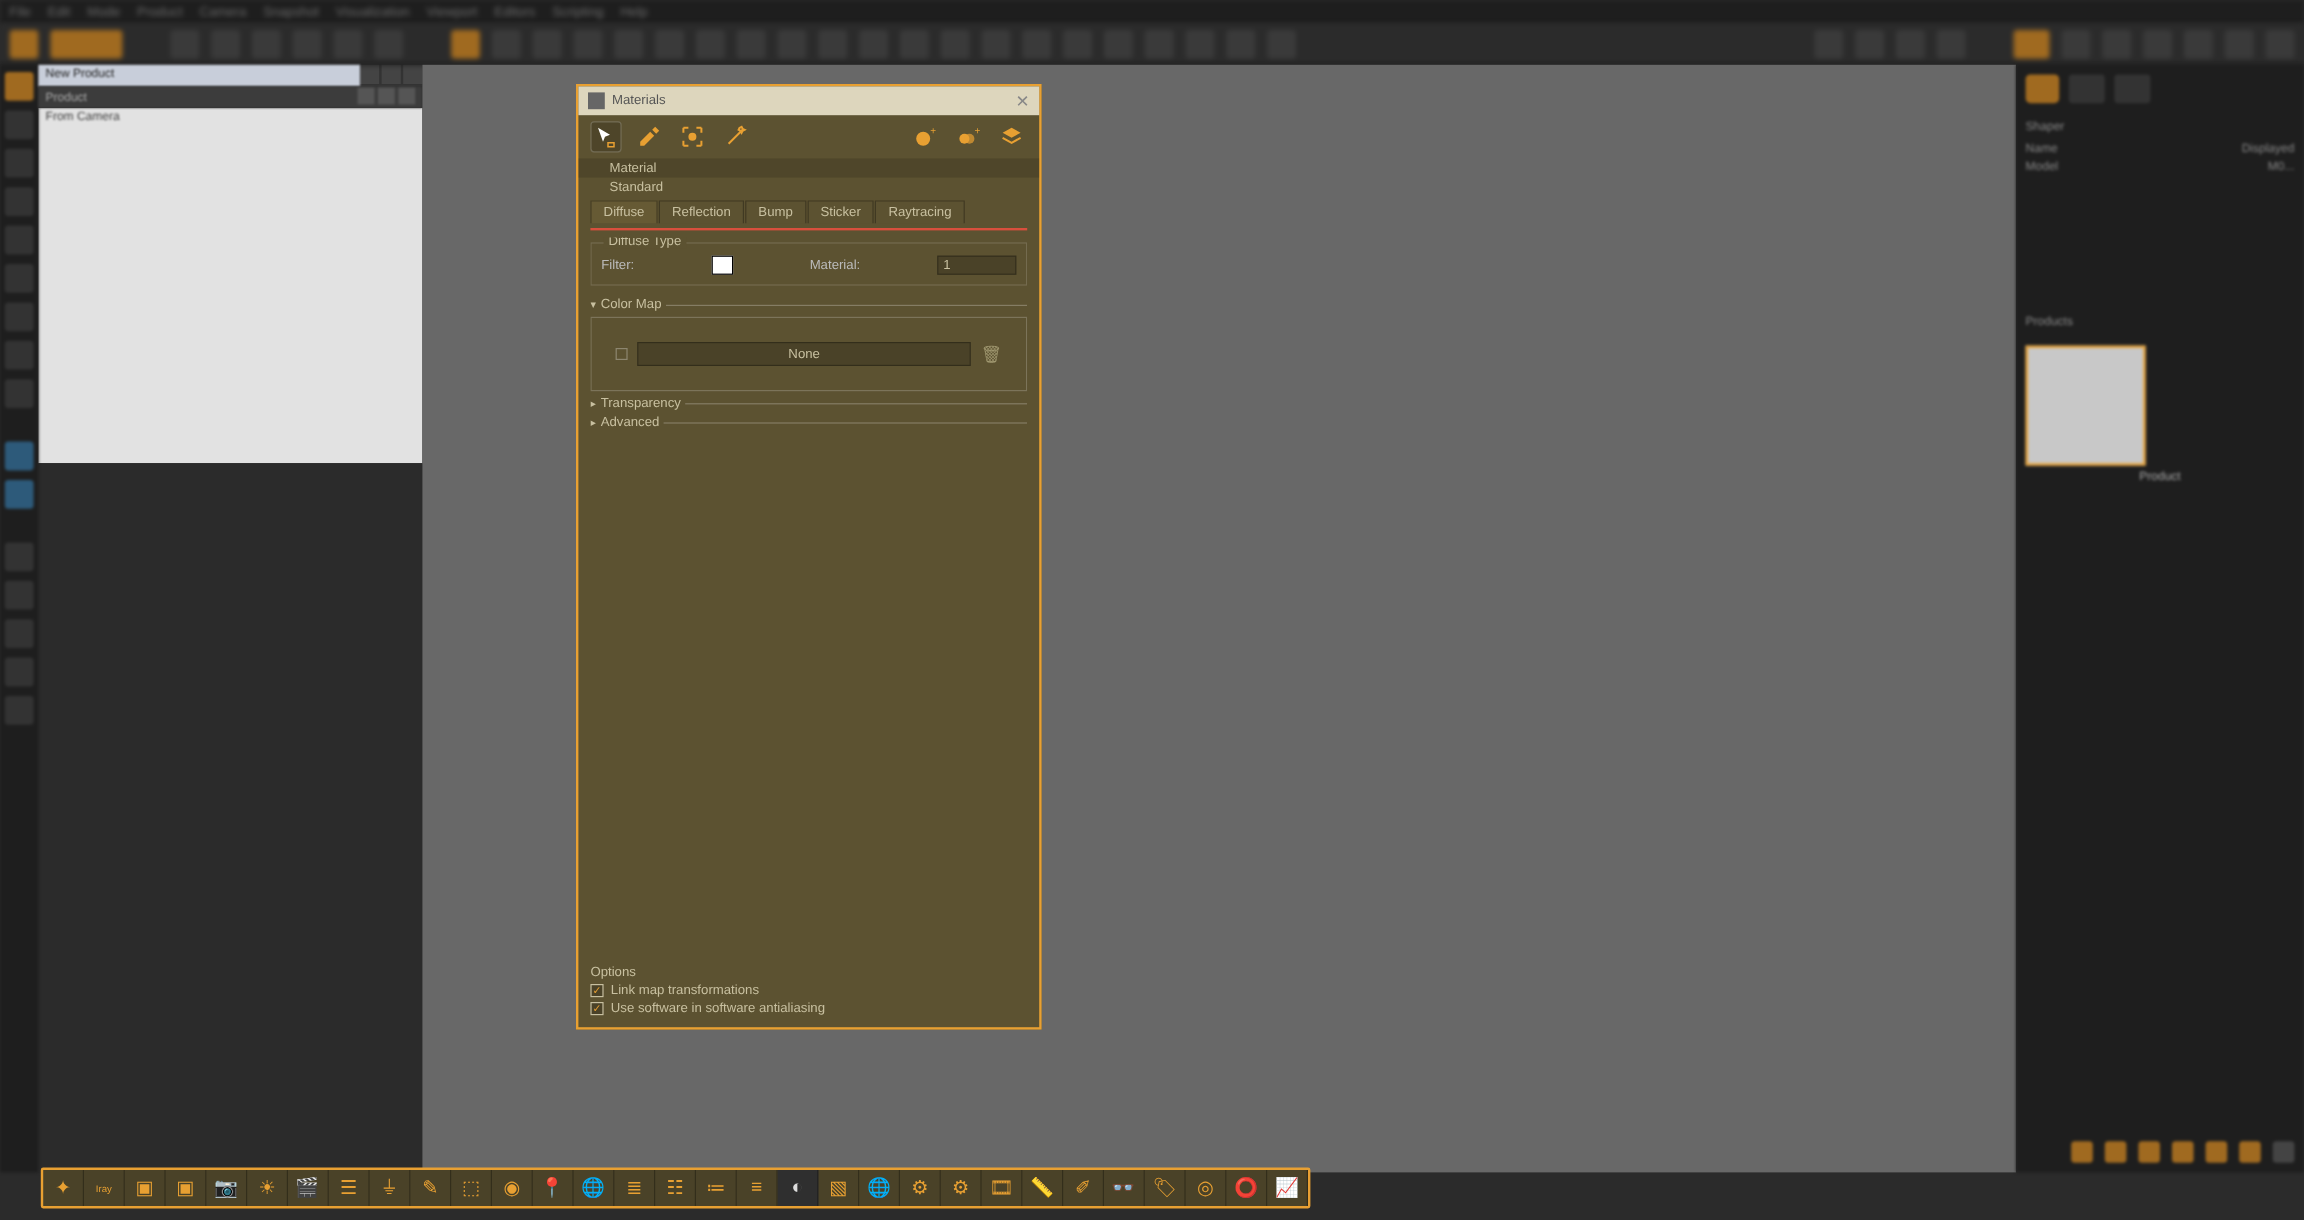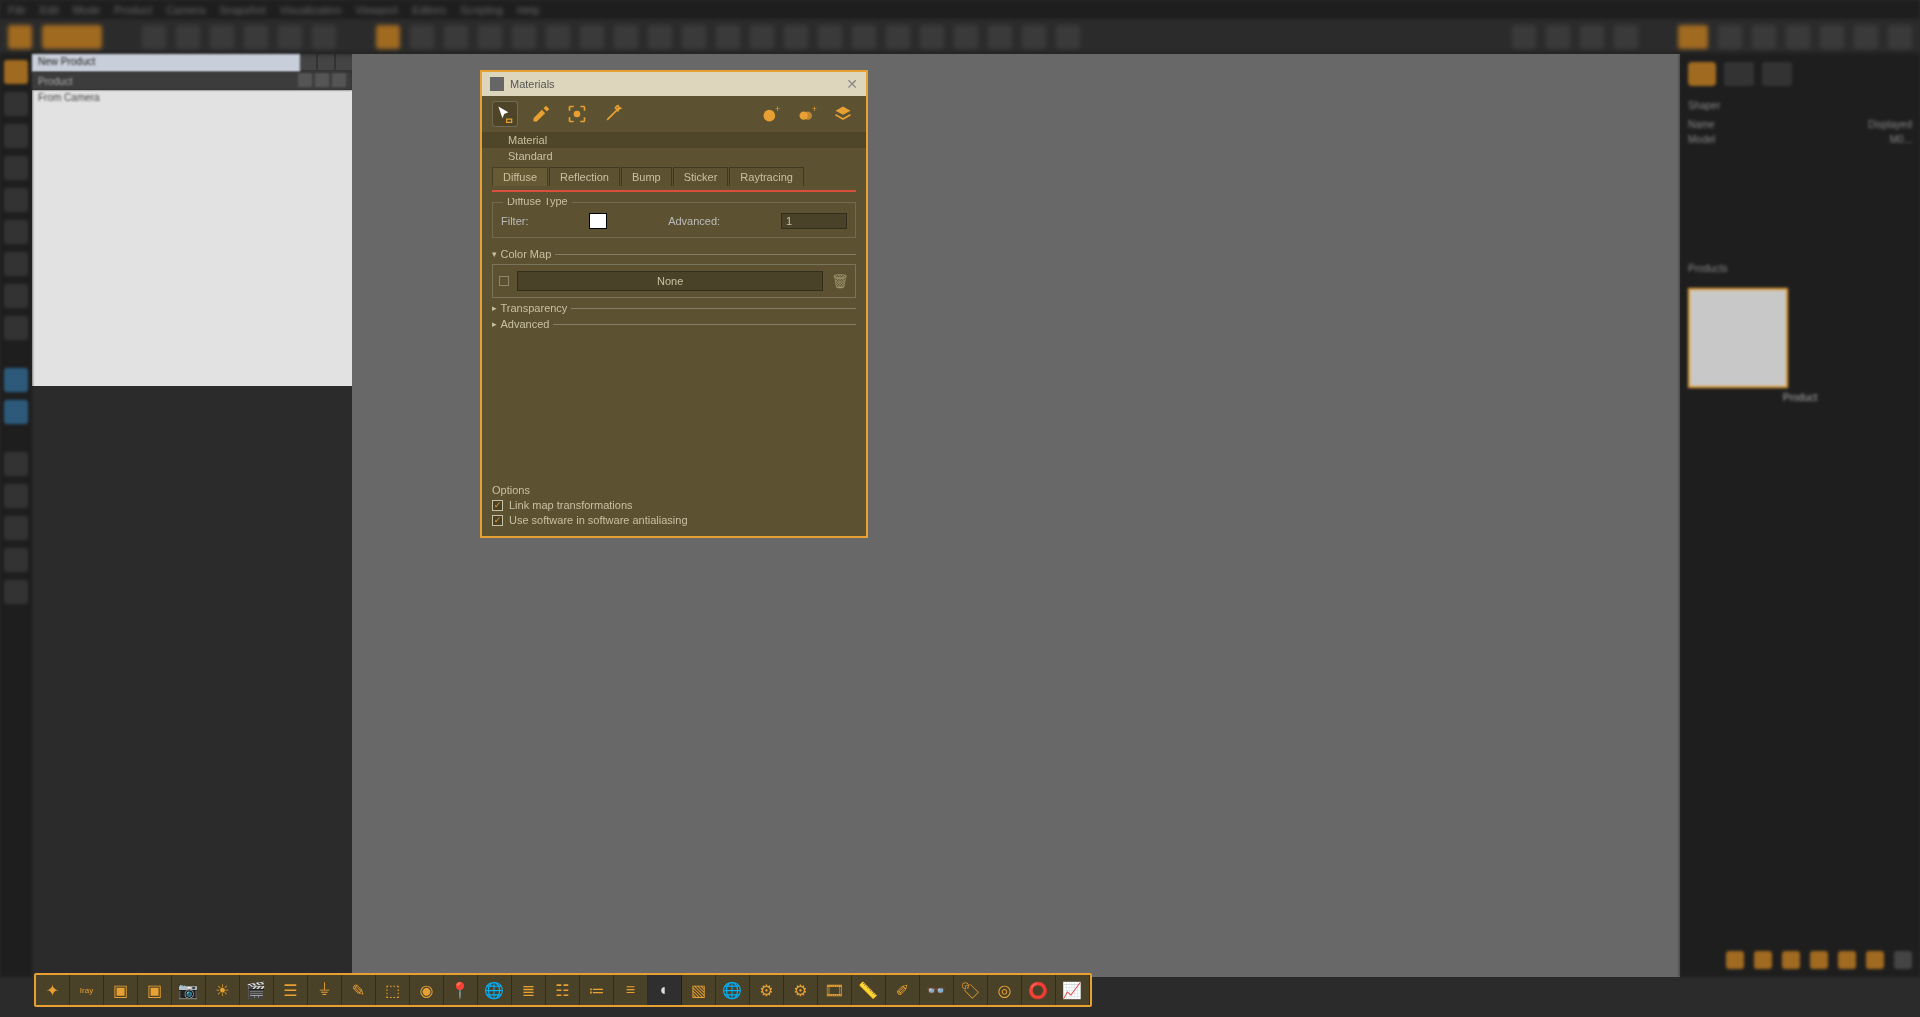--- a/index.html
+++ b/index.html
@@ -184,21 +184,21 @@
     font-size: 16px;
   }
   .bottom-dock .bbtn.active{ background:#2f2f2f; color:#ddd; }
   .bottom-dock .bbtn span.label{font-size:8px;color:var(--orange);}
   
   .dialog {
     position: absolute;
     left: 480px;
     top: 70px;
     width: 388px;
-    height: 468px;
+    height: 788px;
     border: 2px solid var(--orange-border);
     background: var(--panel-olive);
     display: flex;
     flex-direction: column;
   }
   .dlg-title {
     height: 24px;
     background: var(--panel-header);
     display: flex;
     align-items: center;
@@ -310,21 +310,21 @@
   .num-input{
     width:66px;height:16px;
     background:var(--input-bg);
     border:1px solid rgba(0,0,0,0.3);
     color:var(--text-light);
     padding:0 4px;
     font-size:11px;
   }
   .map-box{
     border:1px solid rgba(255,255,255,0.2);
-    padding:6px;
+    padding:20px;
     display:flex;
     align-items:center;
     gap:8px;
     margin-top:4px;
   }
   .map-chk{width:10px;height:10px;border:1px solid rgba(255,255,255,0.3);}
   .map-btn{
     flex:1;height:20px;
     background:var(--input-bg);
     border:1px solid rgba(0,0,0,0.3);
@@ -587,21 +587,21 @@
     <div class="tab">Raytracing</div>
   </div>
   <div class="tab-underline"></div>
 
   <div class="tab-body">
     <div class="group">
       <div class="group-title">Diffuse Type</div>
       <div style="display:flex;align-items:center;gap:6px;justify-content:space-between;">
         <span>Filter:</span>
         <div class="swatch"></div>
-        <span>Advanced:</span>
+        <span>Material:</span>
         <input class="num-input" value="1" style="">
       </div>
     </div>
 
     <div class="collap">
       <span class="caret">▾</span>
       <span>Color Map</span>
       <div class="line"></div>
     </div>
     <div class="map-box">

